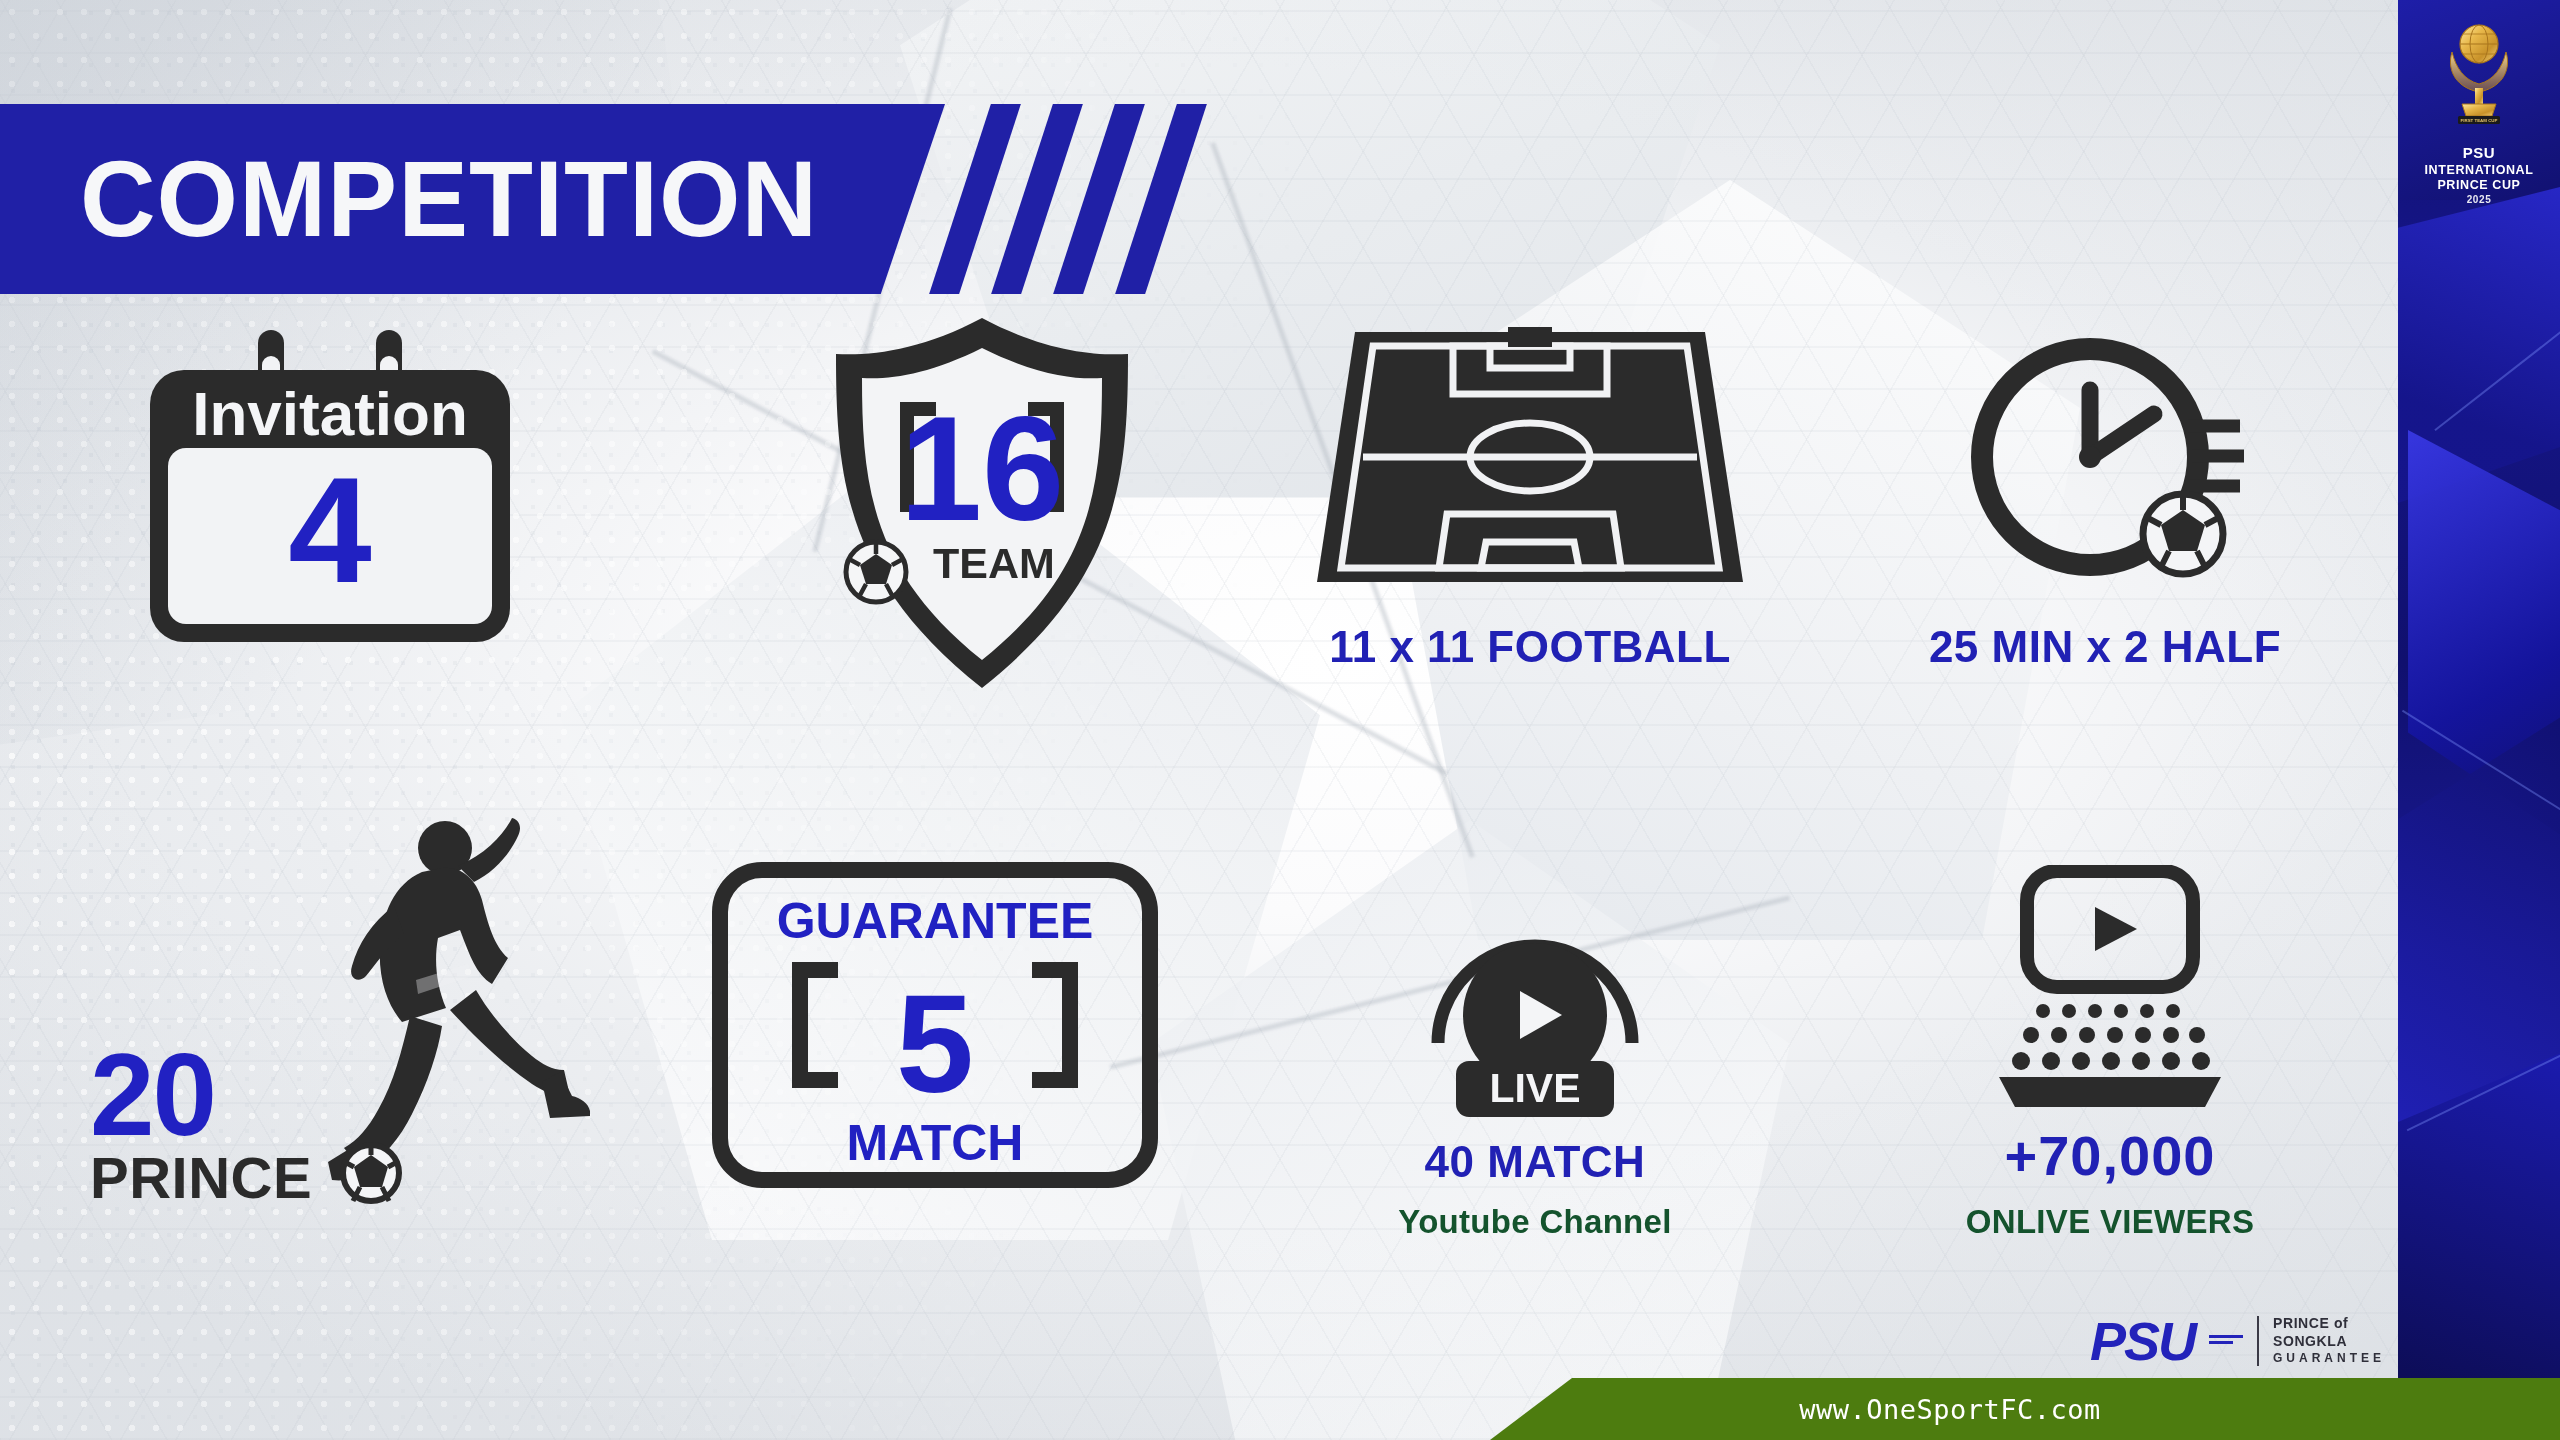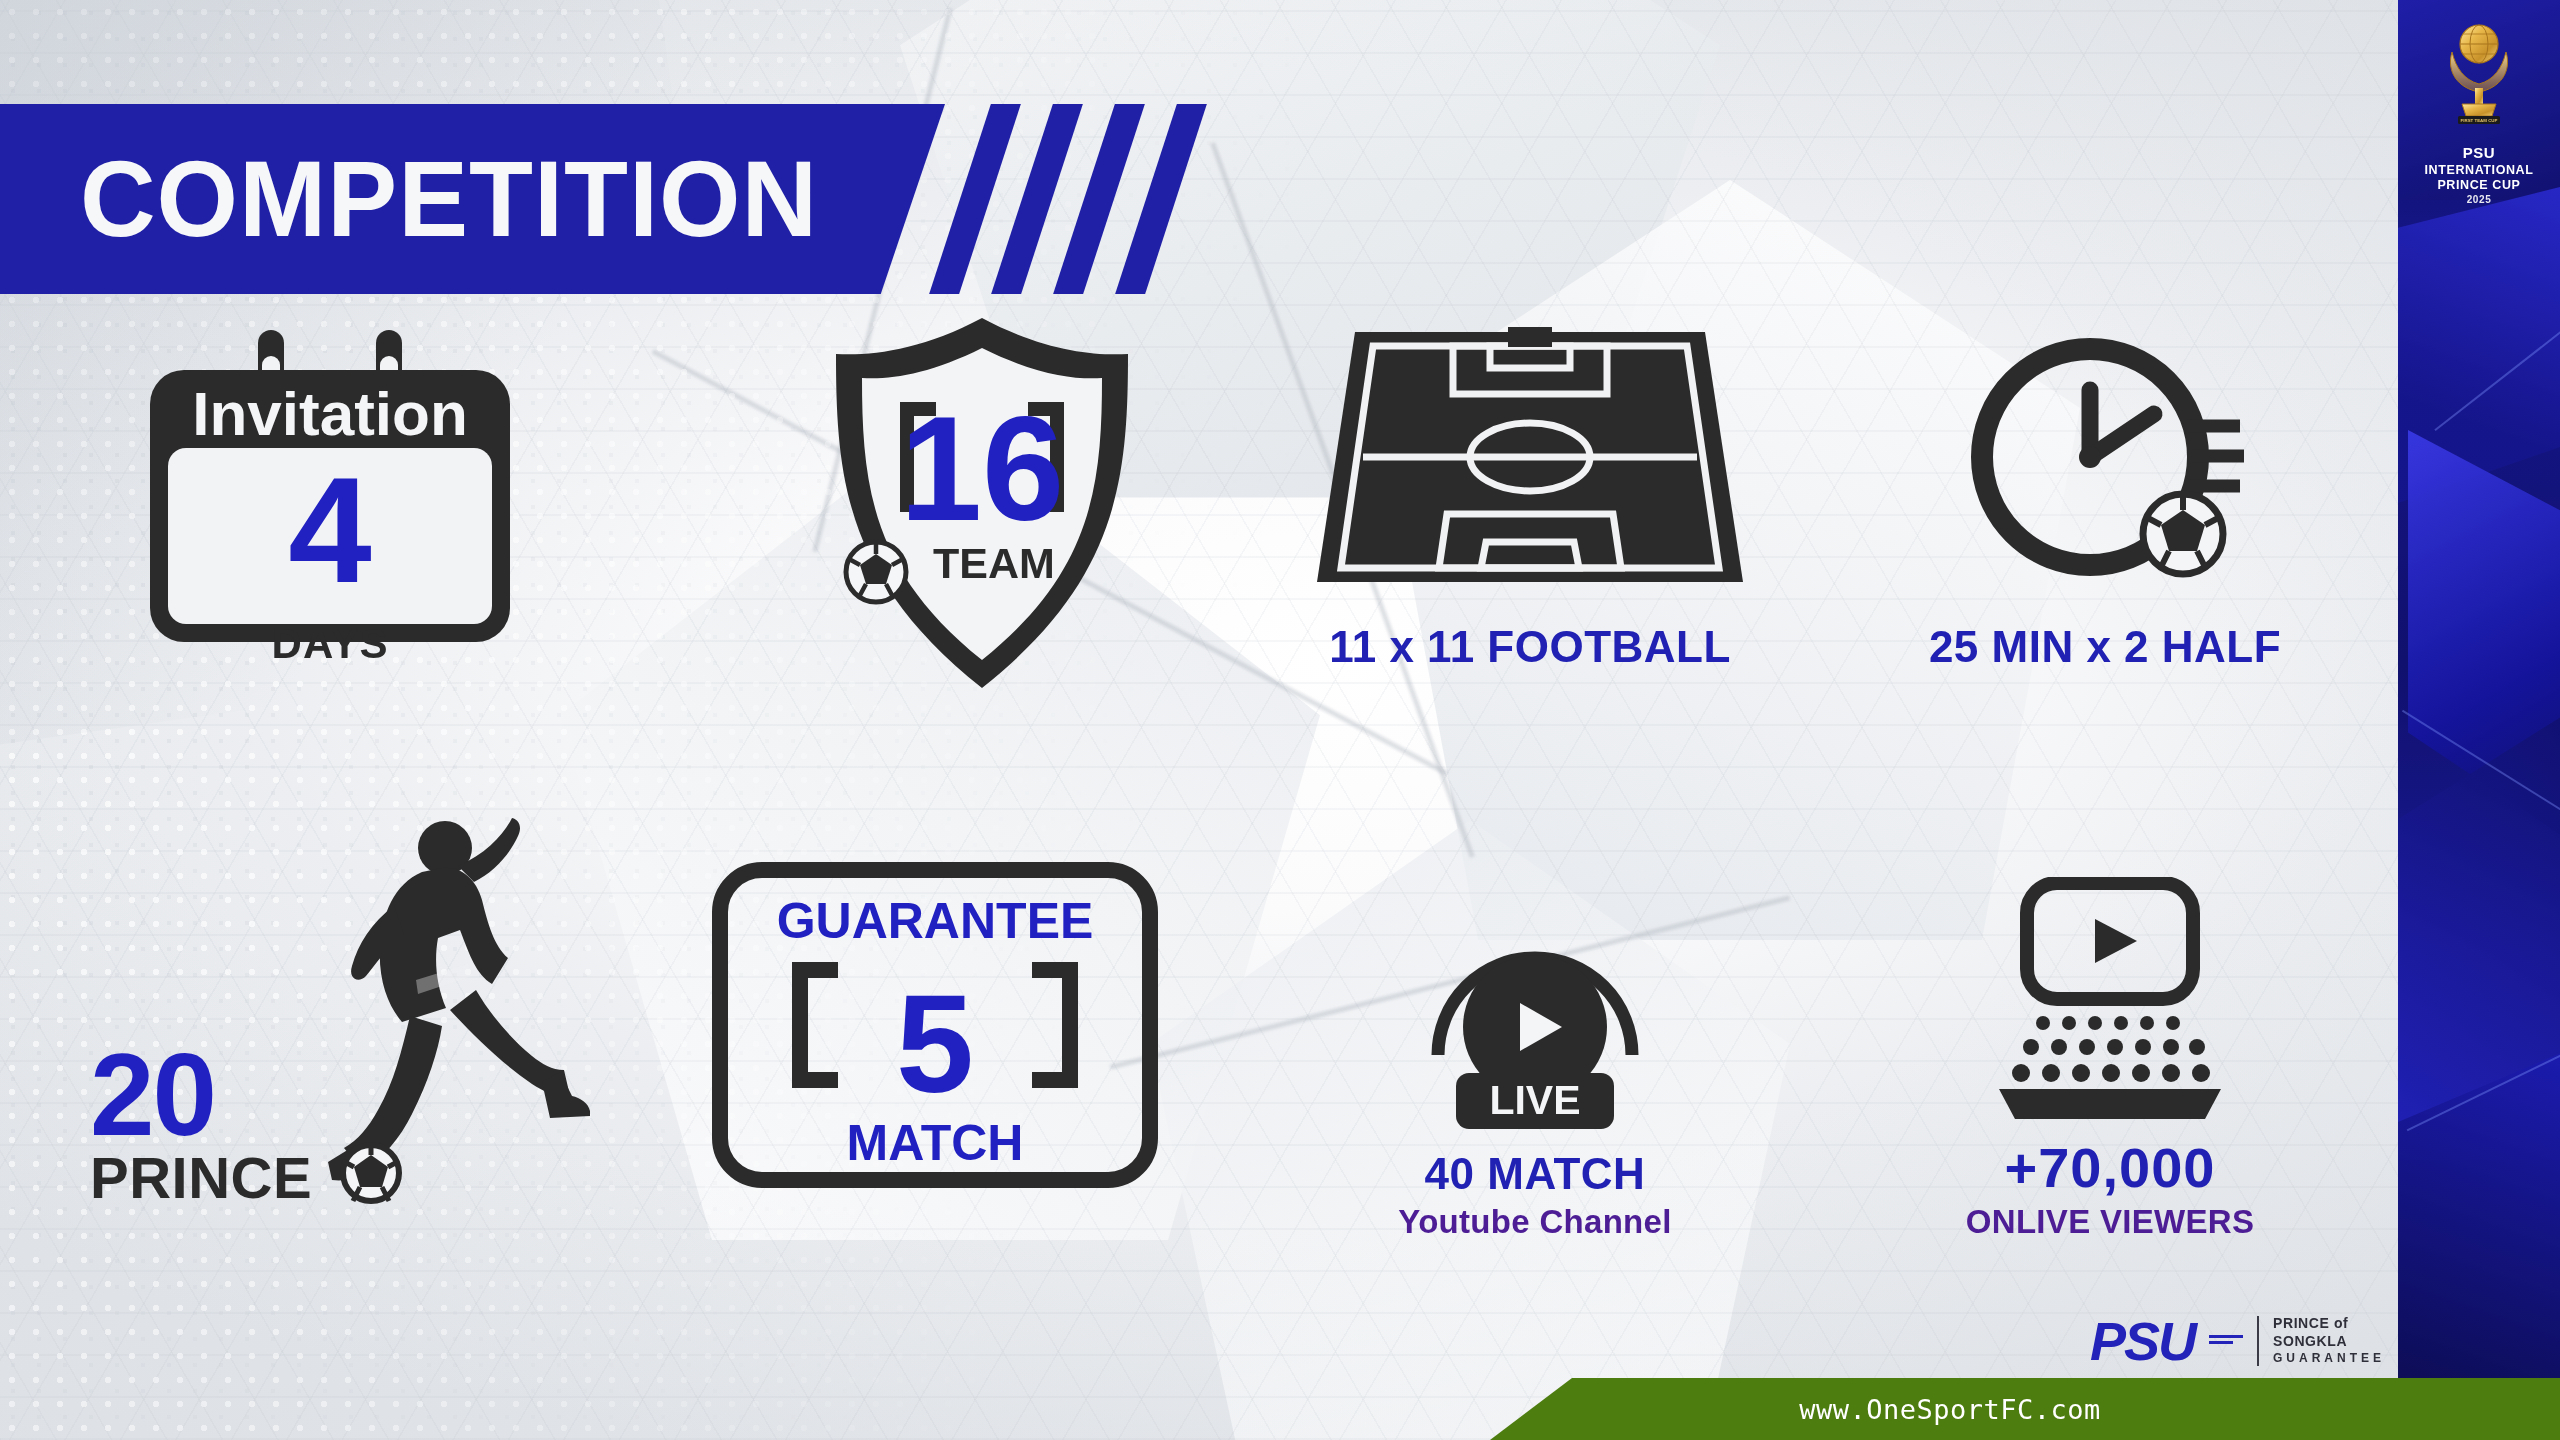--- a/index.html
+++ b/index.html
@@ -165,21 +165,21 @@
     position: absolute;
     display: flex; flex-direction: column; align-items: center; justify-content: flex-end;
   }
   .cell-label {
     text-align: center; line-height: 1.05;
   }
   .lbl-main {
     font-size: 44px; font-weight: 800; color: #2121b4; letter-spacing: .5px;
   }
   .lbl-sub {
-    font-size: 33px; font-weight: 800; color: #4c1d95; letter-spacing: .3px; margin-top: 8px;
+    font-size: 33px; font-weight: 800; color: #14532d; letter-spacing: .3px; margin-top: 20px;
   }
 
   
   .footer-bar {
     position: absolute; left: 1490px; bottom: 0; width: 1070px; height: 62px;
     background: #4d7c0f;
     clip-path: polygon(82px 0, 100% 0, 100% 100%, 0 100%);
     z-index: 6;
     display: flex; align-items: center; justify-content: center;
   }
@@ -297,22 +297,20 @@
 
           <rect x="20" y="50" width="360" height="272" rx="34" fill="#2b2b2b"></rect>
           <rect x="38" y="128" width="324" height="176" rx="18" fill="#f2f3f5"></rect>
 
           <text x="200" y="115" text-anchor="middle" font-family="Liberation Sans, sans-serif" font-size="62" font-weight="700" fill="#f4f5f7">Invitation</text>
 
           <text x="200" y="262" text-anchor="middle" font-family="Liberation Sans, sans-serif" font-size="150" font-weight="800" fill="#2121c2">4</text>
 
           <text x="200" y="290" text-anchor="middle" font-family="Liberation Sans, sans-serif" font-size="0" font-weight="800" fill="#2b2b2b"></text>
         </svg>
-        <div style="position:absolute; left:0; right:0; top:300px; text-align:center;
-                    font-size:42px; font-weight:800; color:#2b2b2b; letter-spacing:1px;">DAYS</div>
       </div>
     </div>
 
     <div class="cell" style="left:792px; top:10px; width:380px; height:380px; justify-content:flex-start;">
       <div style="position:relative;">
         <svg width="360" height="390" viewBox="0 0 360 390" aria-hidden="true">
 
           <path d="M180 8 C120 40 70 46 34 44 C34 170 44 270 180 378 C316 270 326 170 326 44 C290 46 240 40 180 8 Z" fill="#2b2b2b"></path>
           <path d="M180 38 C128 64 88 70 60 68 C60 176 70 262 180 350 C290 262 300 176 300 68 C272 70 232 64 180 38 Z" fill="#f3f4f6"></path>
 

